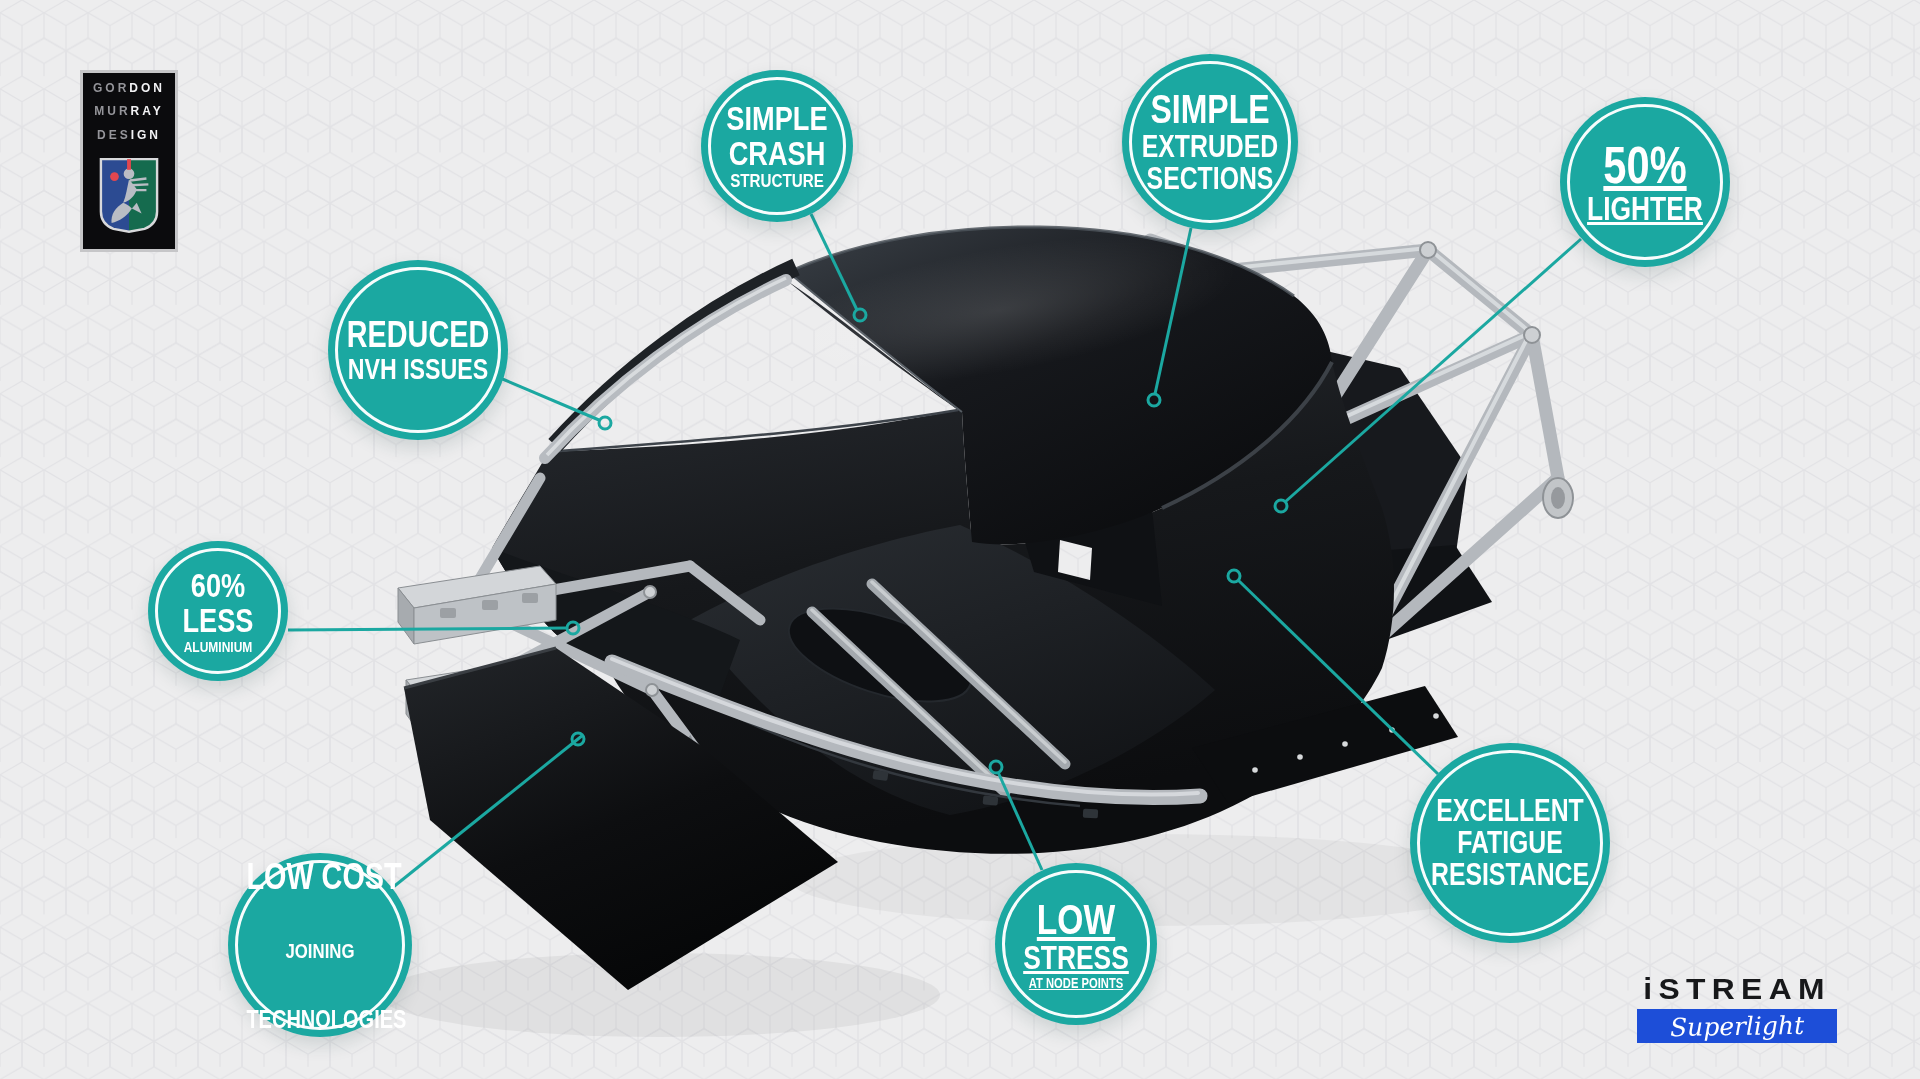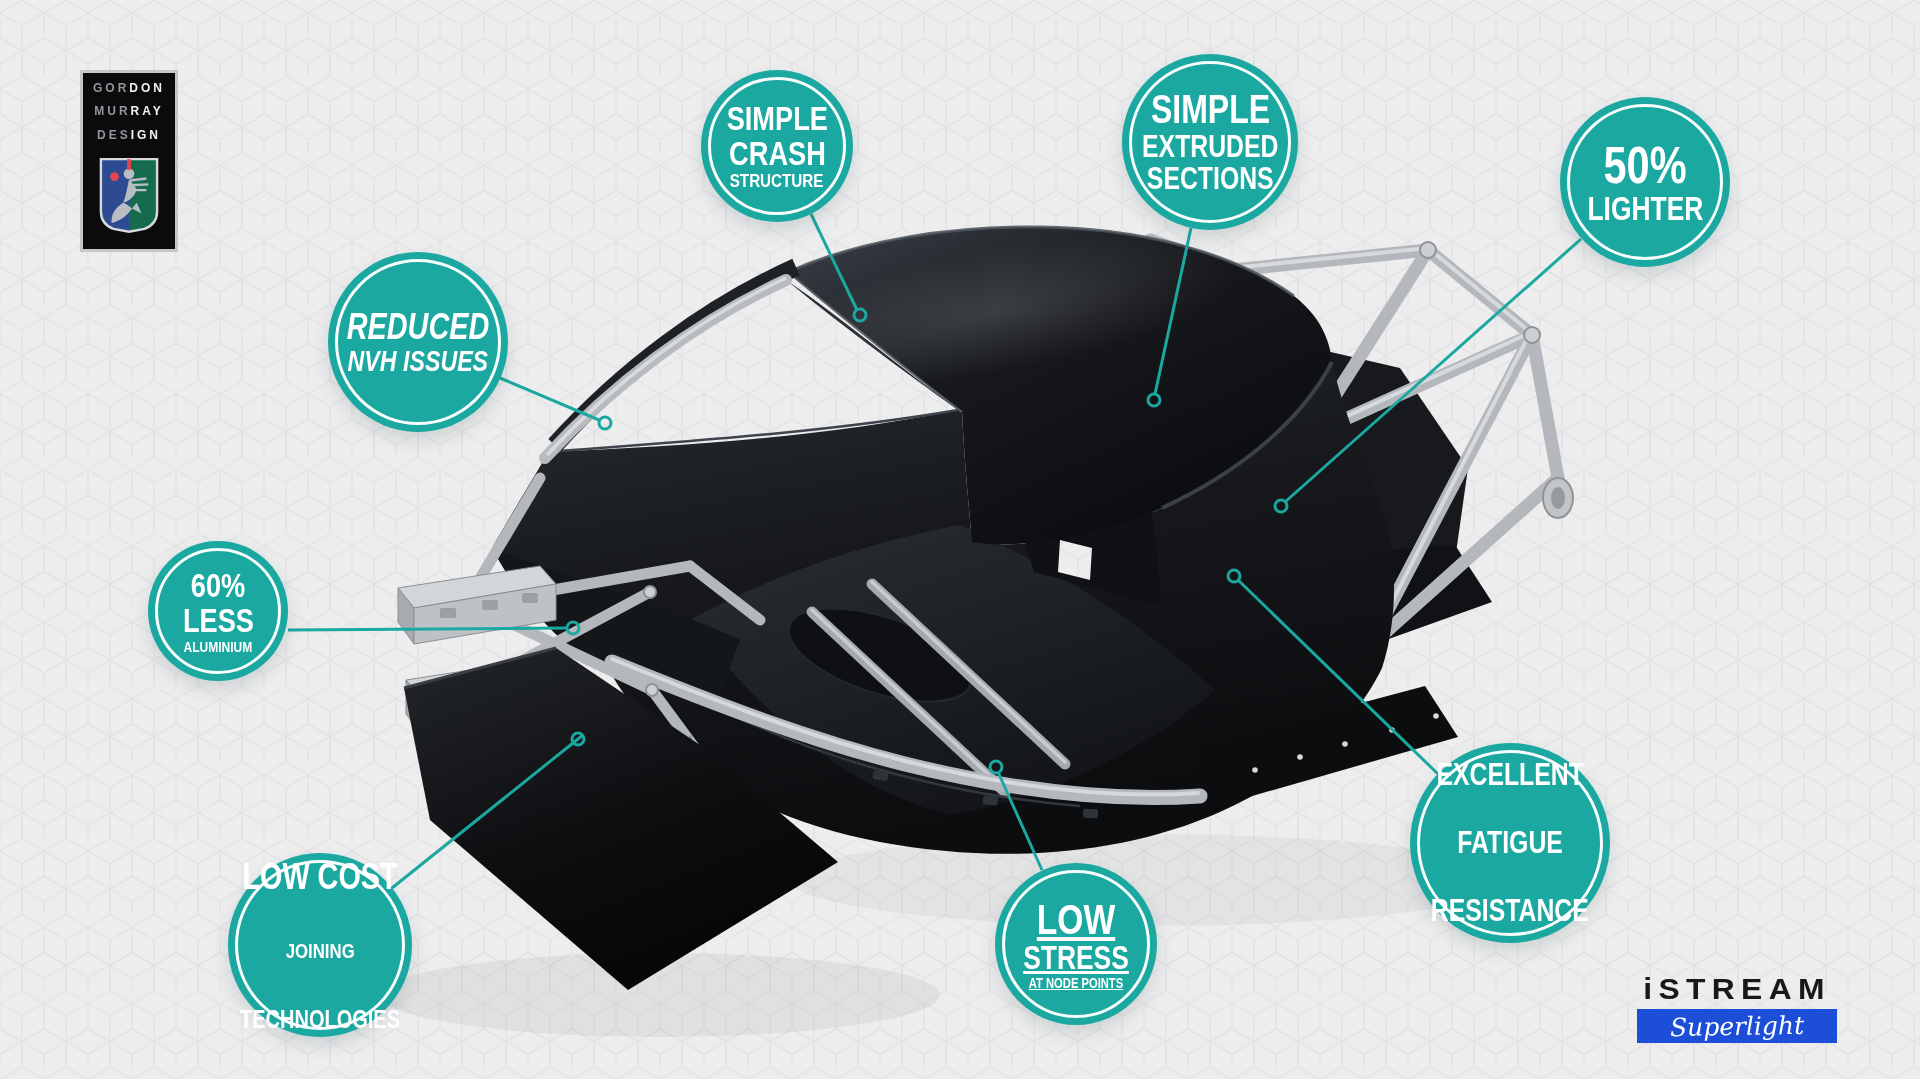--- a/index.html
+++ b/index.html
@@ -2,37 +2,37 @@
 <html><head>
 <meta charset="utf-8">
 <style>
   html,body{margin:0;padding:0;background:#EDEDEE;}
   body{width:1920px;height:1079px;position:relative;overflow:hidden;
        font-family:"Liberation Sans","DejaVu Sans",sans-serif;}
   #scene{position:absolute;left:0;top:0;z-index:1;}
 
   
   .badge{position:absolute;border-radius:50%;background:#1BA8A1;color:#fff;
-         display:flex;flex-direction:column;align-items:center;justify-content:center;
+         display:flex;flex-direction:column;justify-content:center;
          text-align:center;z-index:3;box-shadow:0 8px 18px rgba(30,60,60,.15);}
   .badge::before{content:"";position:absolute;inset:7px;border:3px solid #fff;
          border-radius:50%;opacity:.97;}
   .bl{display:block;font-weight:bold;transform:scaleX(.8);line-height:1.04;white-space:nowrap;}
   .s52{font-size:52px}.s42{font-size:42px}.s40{font-size:40px}.s36{font-size:36px}
   .s34{font-size:34px}.s33{font-size:33px}.s31{font-size:31px}.s29{font-size:29px}
   .s25{font-size:25px}.s21{font-size:21px}.s19{font-size:19px}.s15{font-size:15px}
   .s14{font-size:14px}
   #b1{left:701px;top:70px;width:152px;height:152px;}
   #b2{left:1122px;top:54px;width:176px;height:176px;}
-  #b3{left:1560px;top:97px;width:170px;height:170px;}
-  #b4{left:328px;top:252px;width:180px;height:180px;font-style:italic;}
+  #b3{left:1560px;top:97px;width:170px;height:170px;text-decoration:underline;}
+  #b4{left:328px;top:260px;width:180px;height:180px;}
   #b5{left:148px;top:541px;width:140px;height:140px;}
   #b6{left:228px;top:853px;width:184px;height:184px;gap:44px;}
   #b7{left:995px;top:863px;width:162px;height:162px;text-decoration:underline;}
-  #b8{left:1410px;top:743px;width:200px;height:200px;gap:36px;}
+  #b8{left:1410px;top:743px;width:200px;height:200px;}
 
   
   .gmd{position:absolute;left:80px;top:70px;width:92px;height:172px;background:#0B0B0D;
        border:3px solid #C6C6C8;z-index:3;text-align:center;padding-top:4px;box-sizing:content-box;}
   .gmd-line{font-size:12px;letter-spacing:3px;color:#95959A;line-height:1.95;font-weight:bold;}
   .gmd-line .w{color:#F2F2F4;}
   .crest{width:62px;height:78px;margin-top:9px;}
 
   
   .istream{position:absolute;left:1634px;top:972px;width:206px;z-index:3;text-align:center;}

